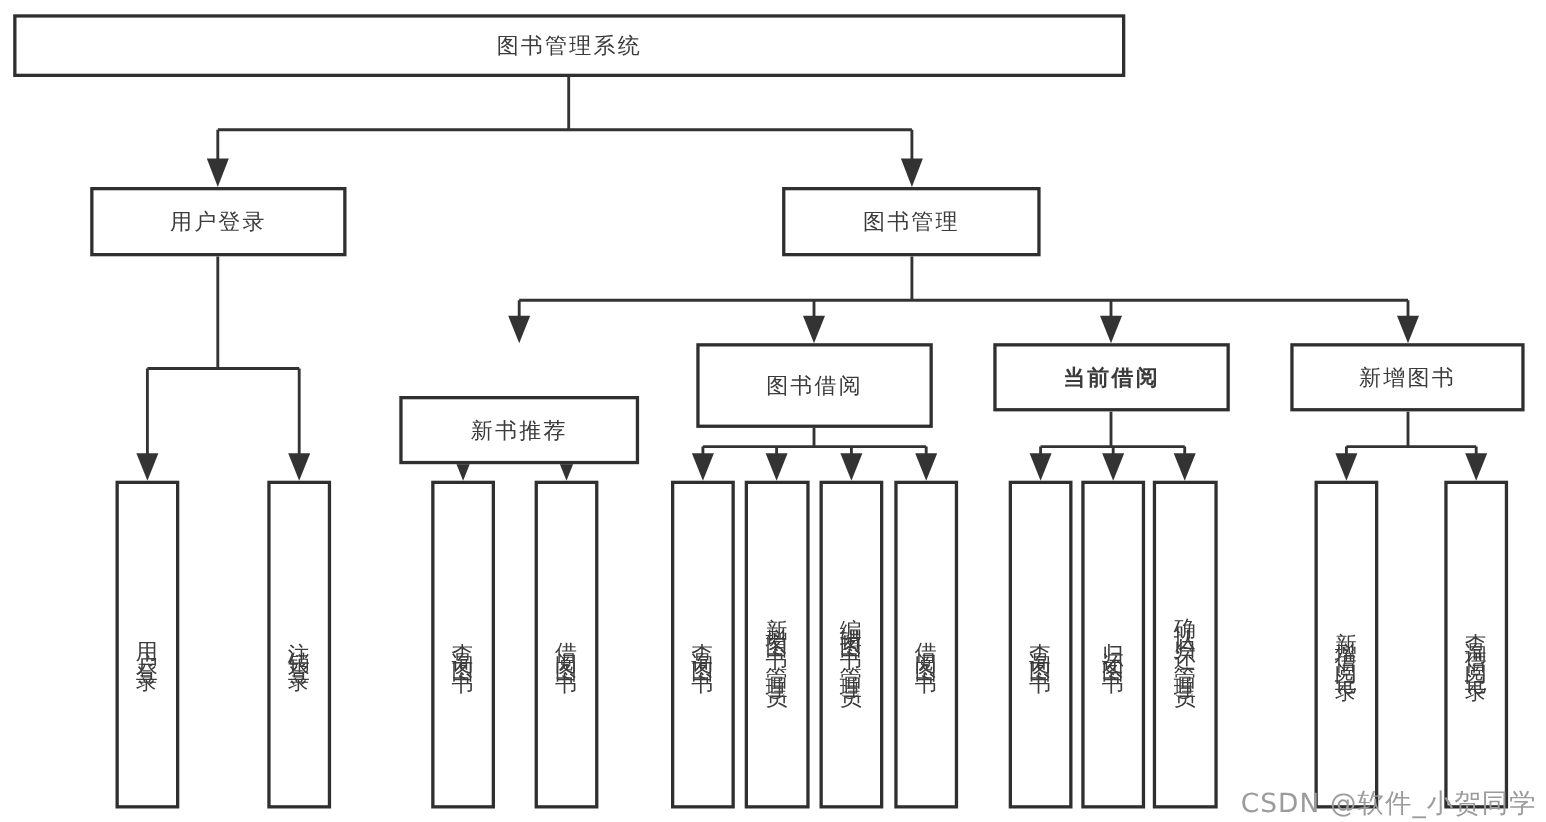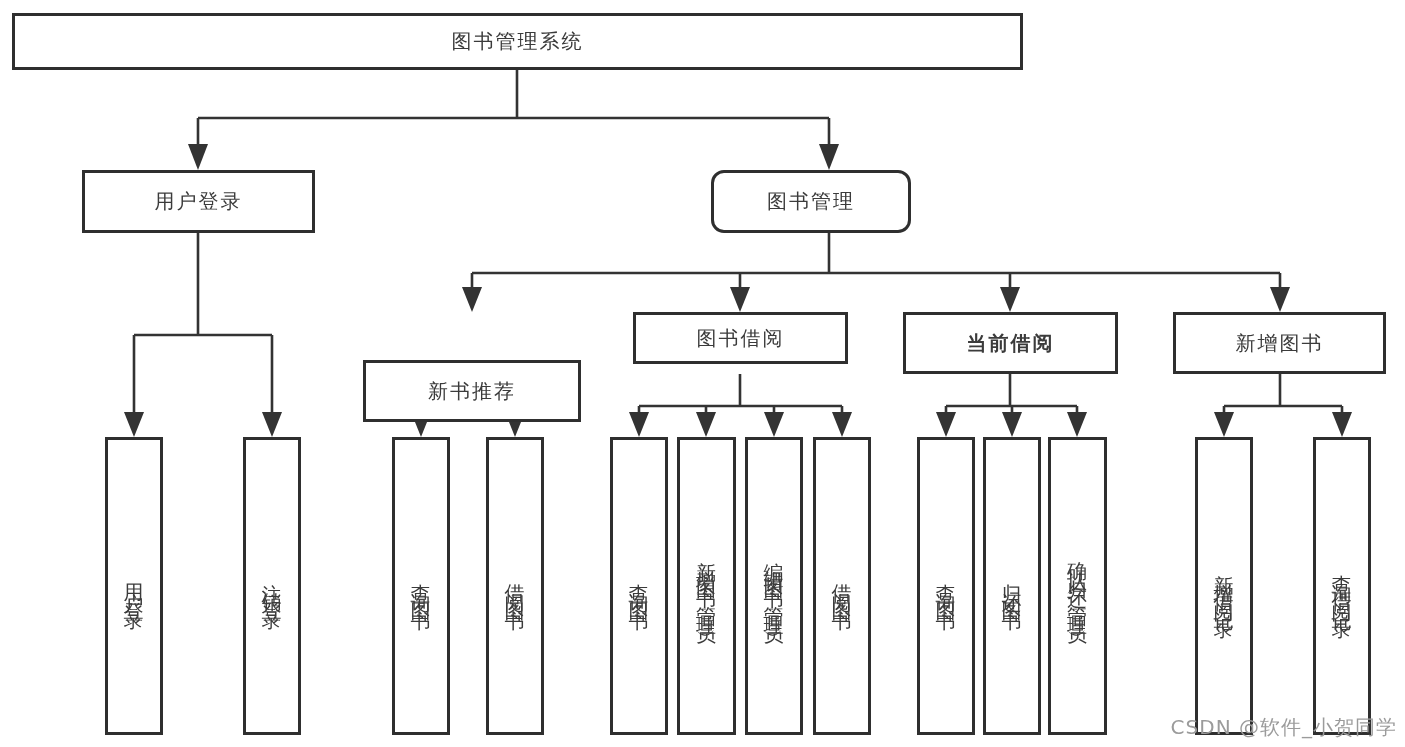--- a/index.html
+++ b/index.html
@@ -43,21 +43,21 @@
     font-size: 20px;
     color: #3b3b3b;
     letter-spacing: 9px;
     line-height: 1;
     white-space: nowrap;
   }
   .watermark {
     position: absolute;
     right: 8px;
     top: 714px;
-    font-size: 20px;
+    font-size: 24px;
     color: #9b9b9b;
     letter-spacing: 1px;
     z-index: 3;
     white-space: nowrap;
   }
 </style>
 </head>
 <body>
 
 <div id="canvas">
@@ -107,28 +107,28 @@
     </g>
   </svg>
 
   <div class="node" style="left:12px; top:13px; width:1011px; height:57px;font-family:Liberation Mono, monospace;">
     <span class="hlabel">图书管理系统</span>
   </div>
 
   <div class="node" style="left:82px; top:170px; width:233px; height:63px;">
     <span class="hlabel">用户登录</span>
   </div>
-  <div class="node" style="left:711px; top:170px; width:200px; height:63px;border-radius:13px;">
+  <div class="node" style="left:711px; top:170px; width:235px; height:63px;">
     <span class="hlabel">图书管理</span>
   </div>
 
   <div class="node" style="left:363px; top:312px; width:218px; height:62px;margin-top:48px;">
     <span class="hlabel">新书推荐</span>
   </div>
-  <div class="node" style="left:633px; top:312px; width:215px; height:52px;">
+  <div class="node" style="left:633px; top:312px; width:215px; height:77px;">
     <span class="hlabel">图书借阅</span>
   </div>
   <div class="node" style="left:903px; top:312px; width:215px; height:62px;font-weight:bold;">
     <span class="hlabel">当前借阅</span>
   </div>
   <div class="node" style="left:1173px; top:312px; width:213px; height:62px;">
     <span class="hlabel">新增图书</span>
   </div>
 
   <div class="node" style="left:105px; top:437px; width:58px; height:298px;">

